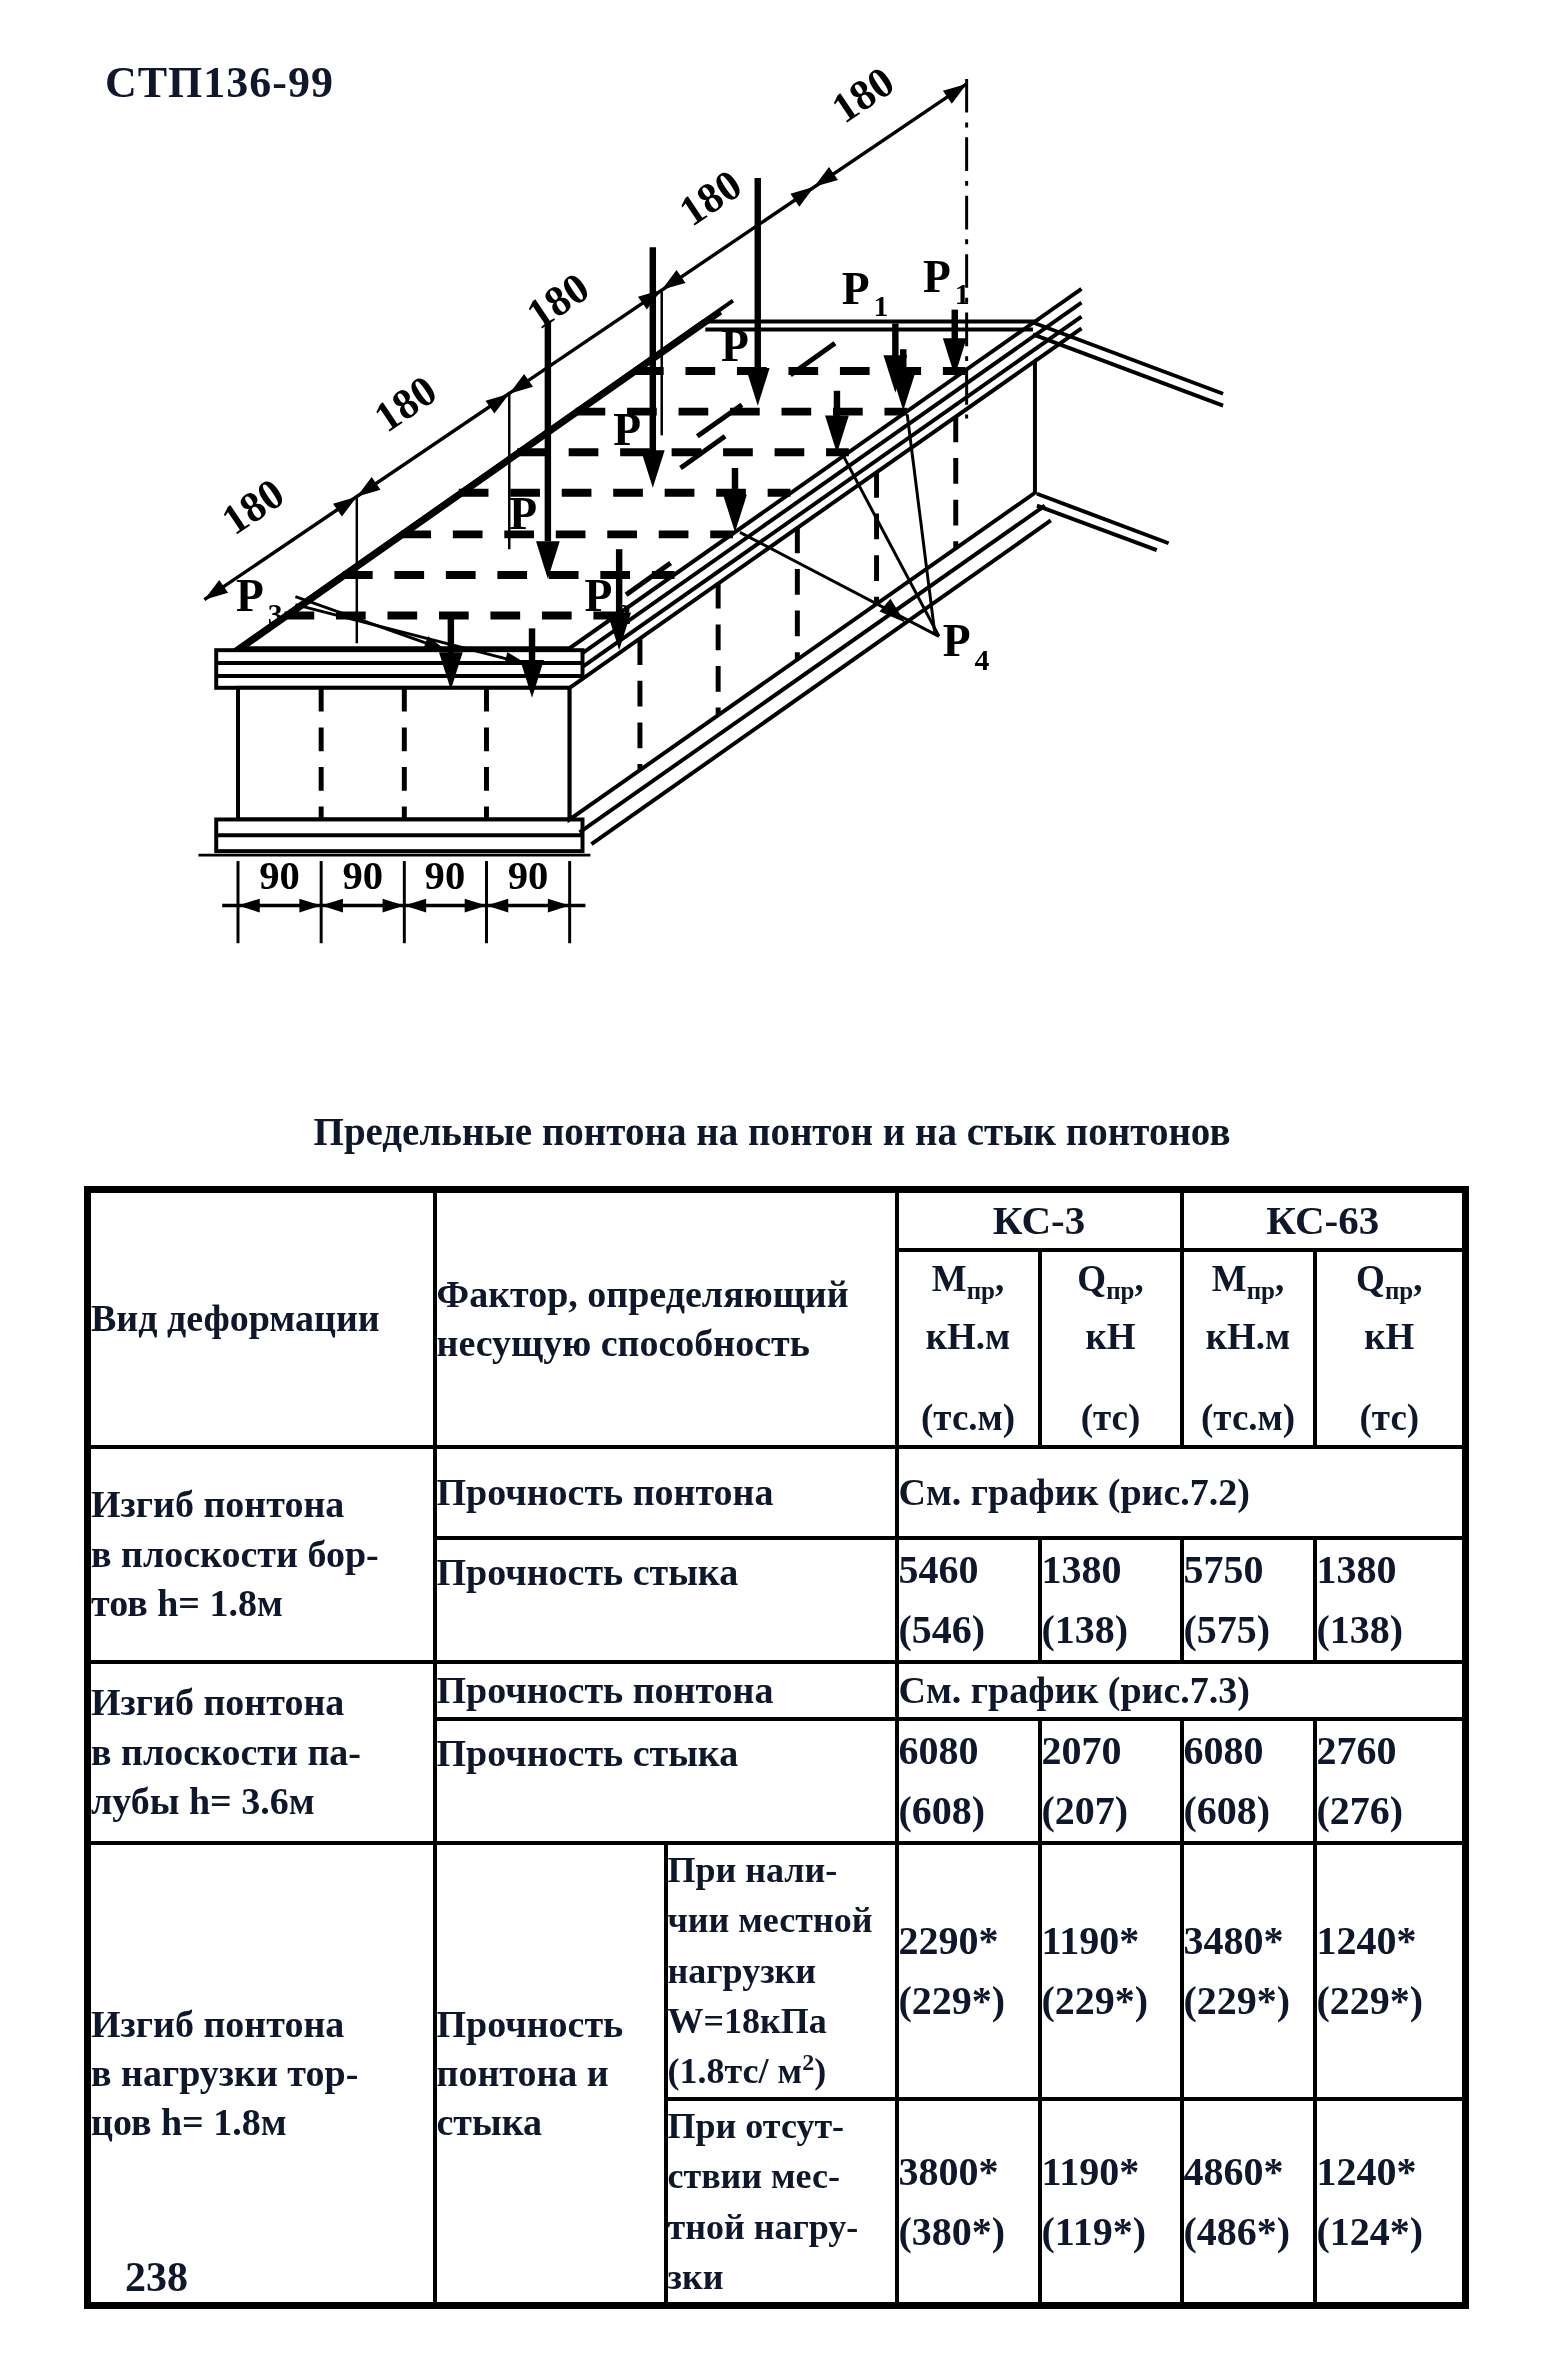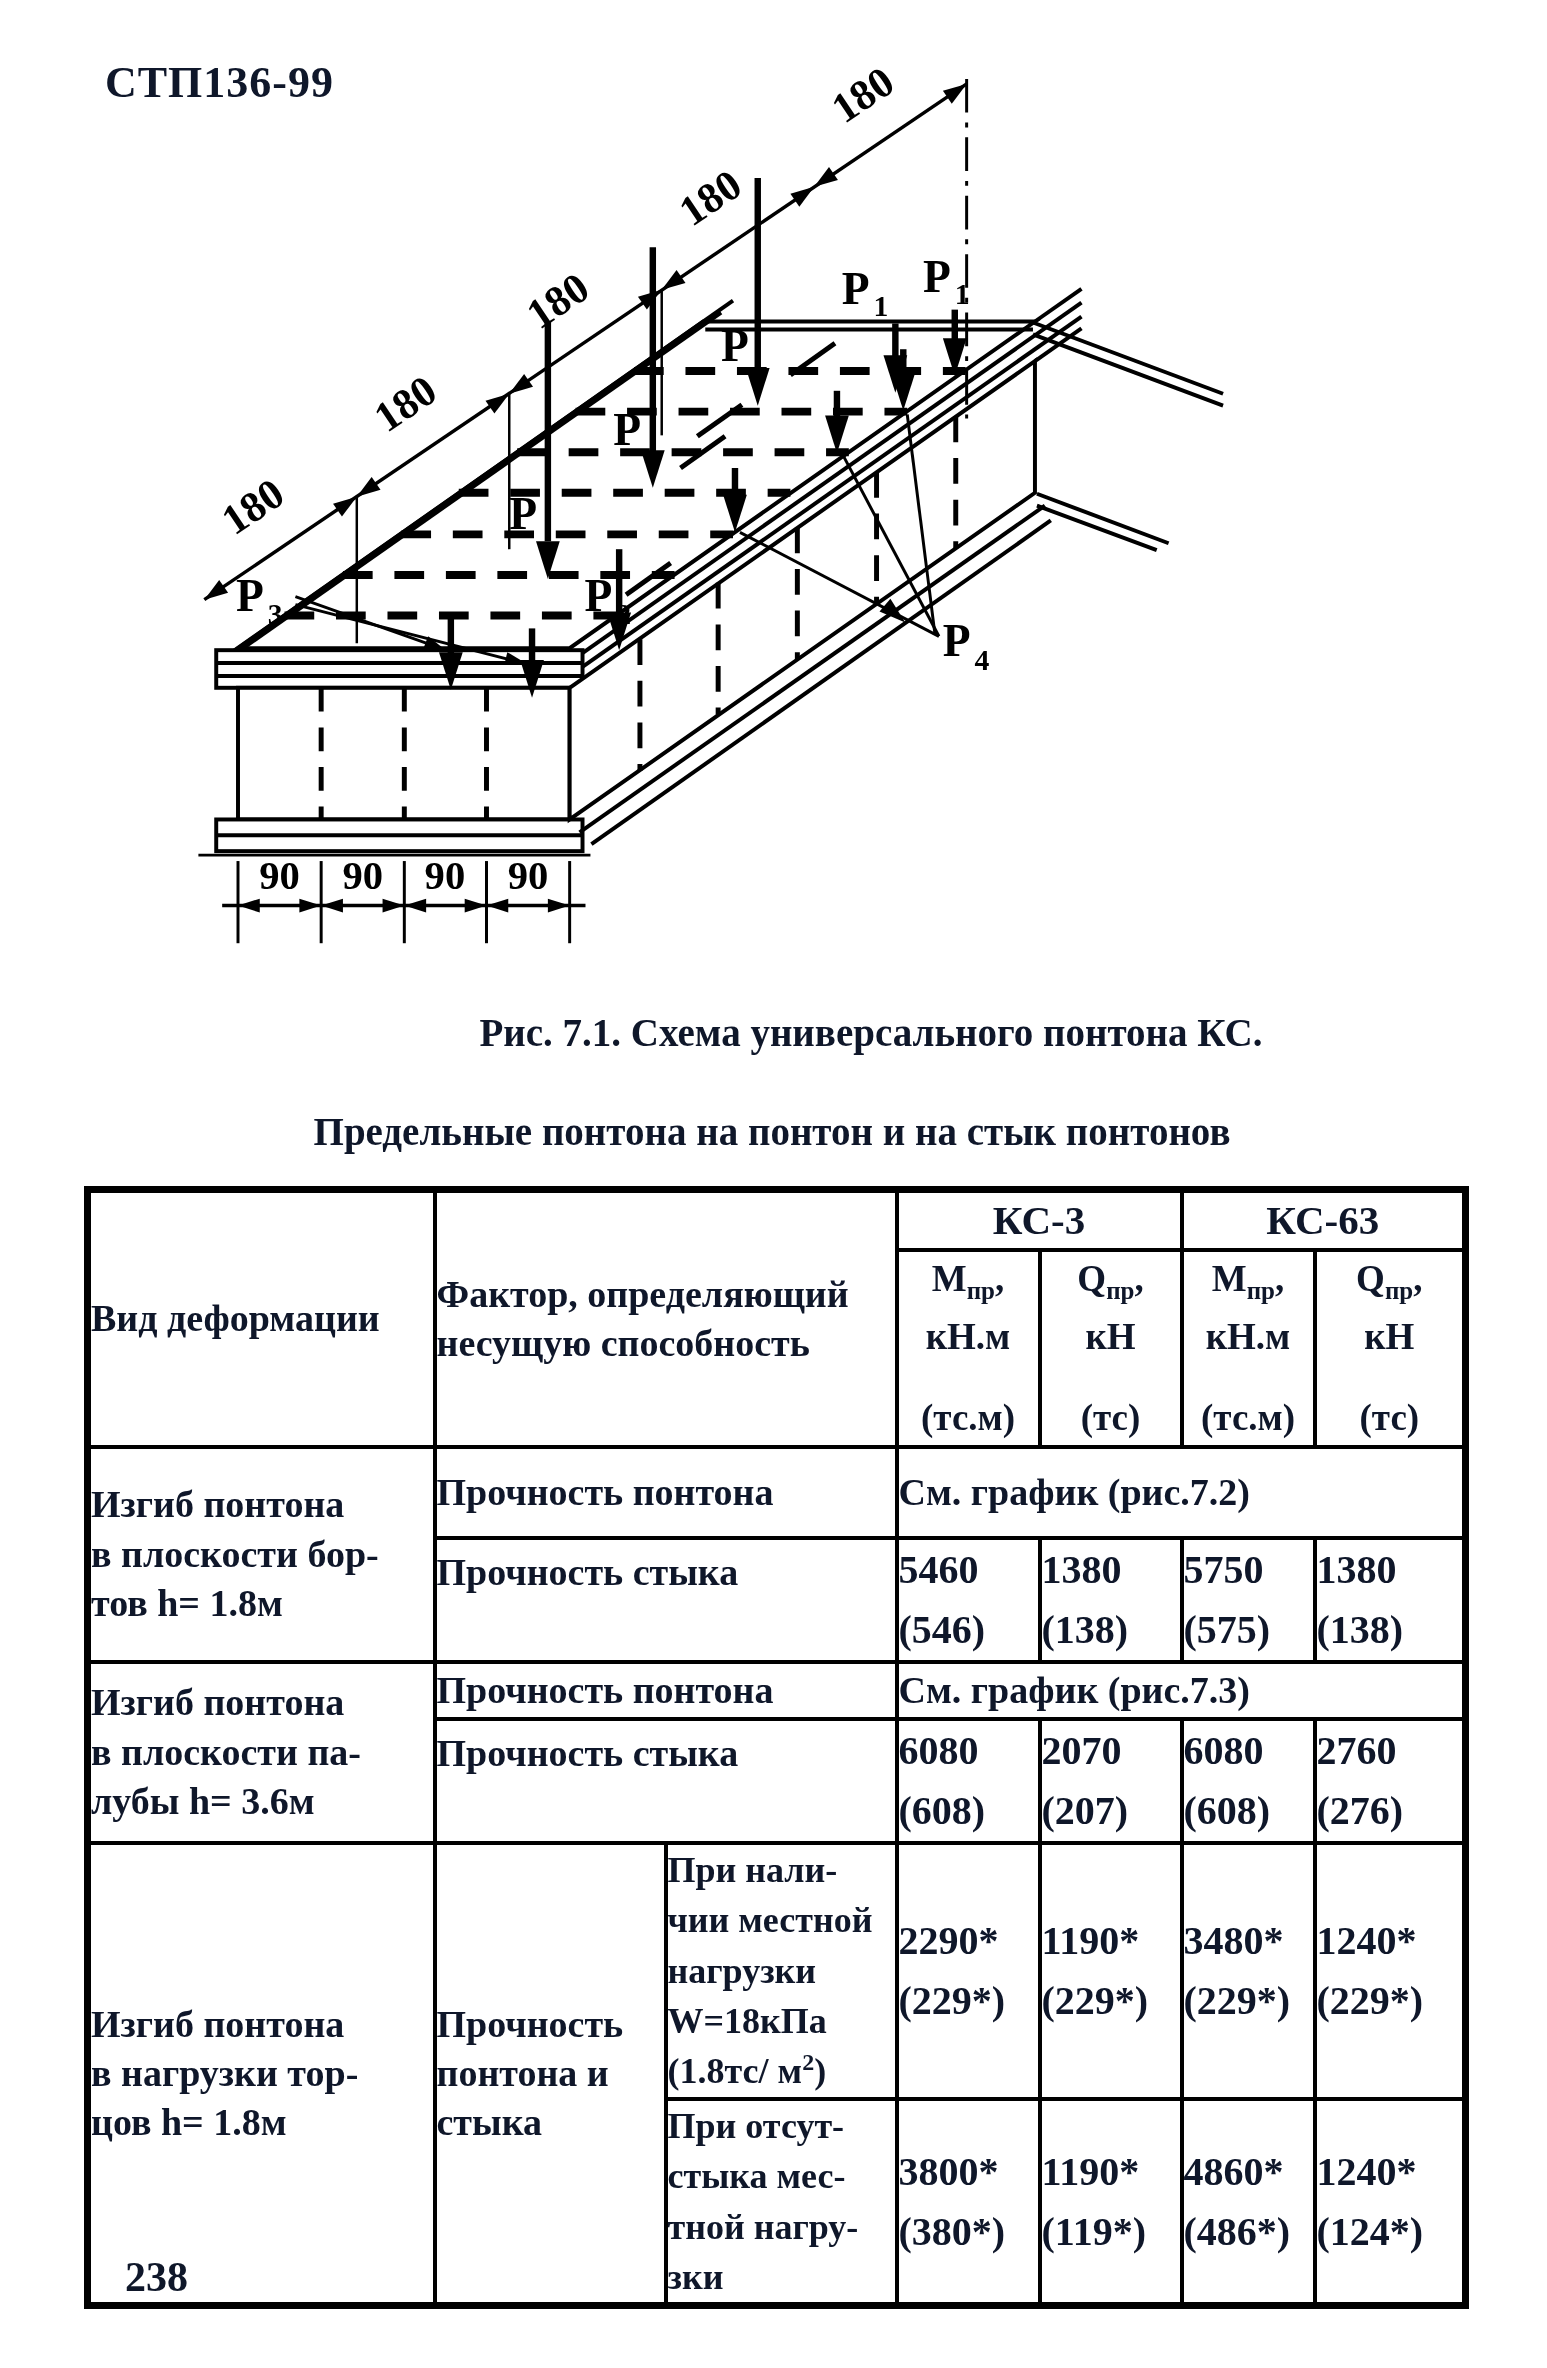--- a/index.html
+++ b/index.html
@@ -218,21 +218,20 @@
         <text class="tp" x="604" y="622" text-anchor="middle">P</text>
         <text class="tsub" x="622" y="636">2</text>
         <text class="tp" x="252" y="622" text-anchor="middle">P</text>
         <text class="tsub" x="270" y="636">3</text>
         <text class="tp" x="966" y="668" text-anchor="middle">P</text>
         <text class="tsub" x="984" y="682">4</text>
       </g>
     </g>
   </svg>
 
-  <div class="caption">Рис. 7.1. Схема универсального понтона КС.</div>
 
   <div class="tabletitle">Предельные понтона на понтон и на стык понтонов</div>
 
   <table class="limits">
     <colgroup>
       <col style="width:347px">
         <col style="width:231px">
         <col style="width:231px">
       <col style="width:143px">
         <col style="width:142px">
@@ -361,21 +360,21 @@
             <div>(229*)</div>
           </td>
         <td class="val">
             <div>1240*</div>
             <div>(229*)</div>
           </td>
       </tr>
       <tr style="height:184px">
         <td class="cond">
           <div>При отсут-</div>
-          <div>стыка мес-</div>
+          <div>ствии мес-</div>
           <div>тной нагру-</div>
           <div>зки</div>
         </td>
         <td class="val">
             <div>3800*</div>
             <div>(380*)</div>
           </td>
         <td class="val">
             <div>1190*</div>
             <div>(119*)</div>

